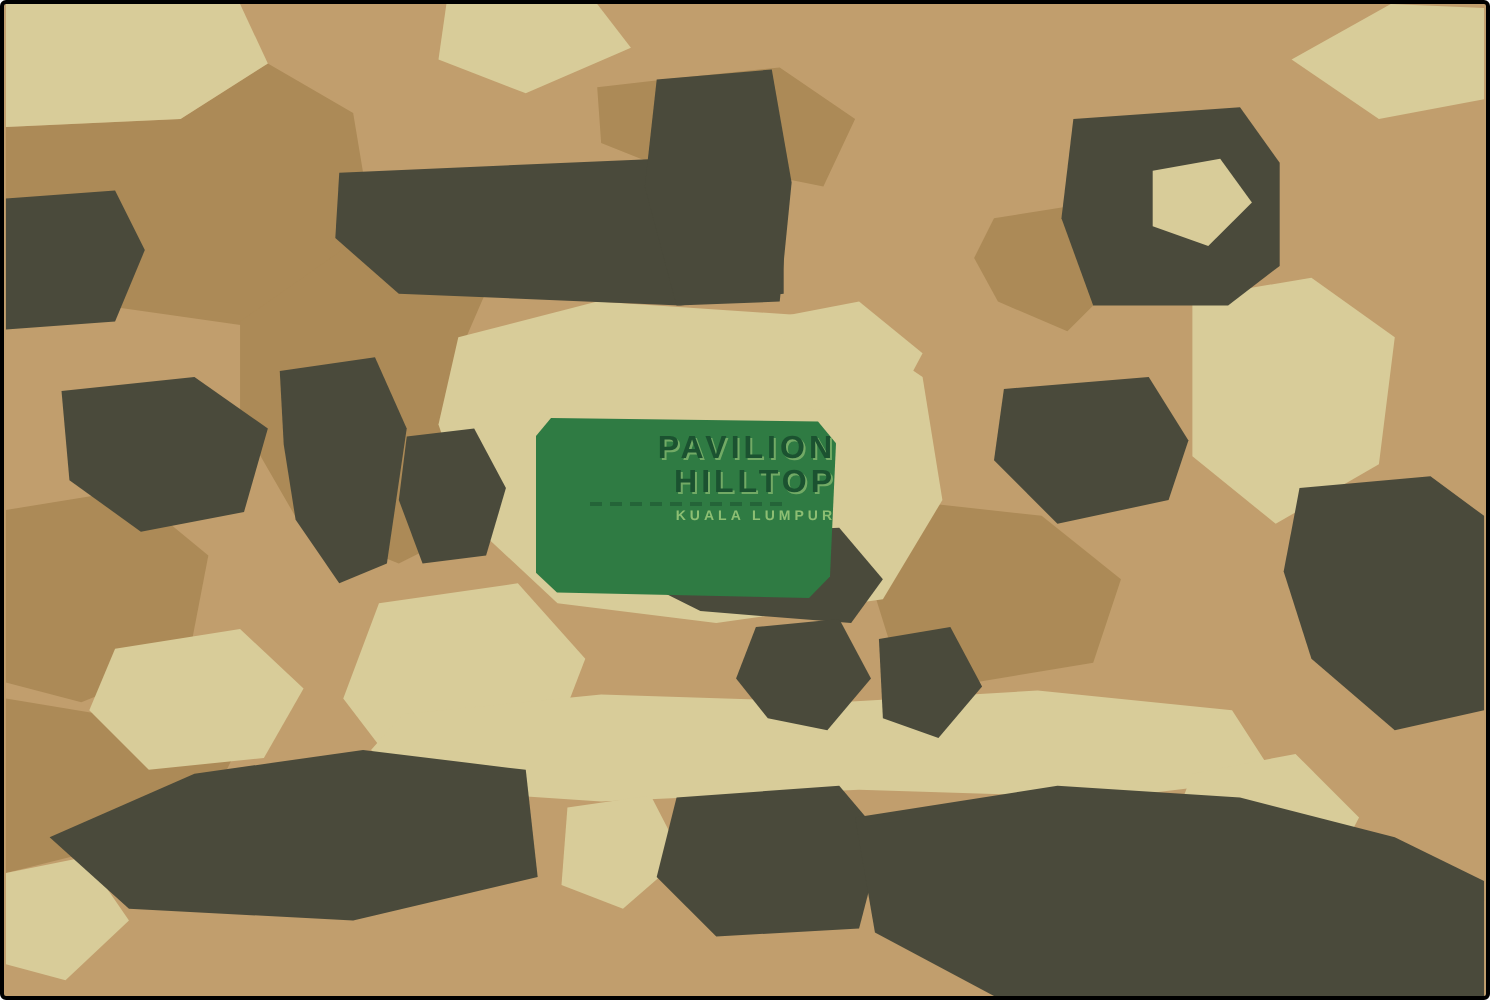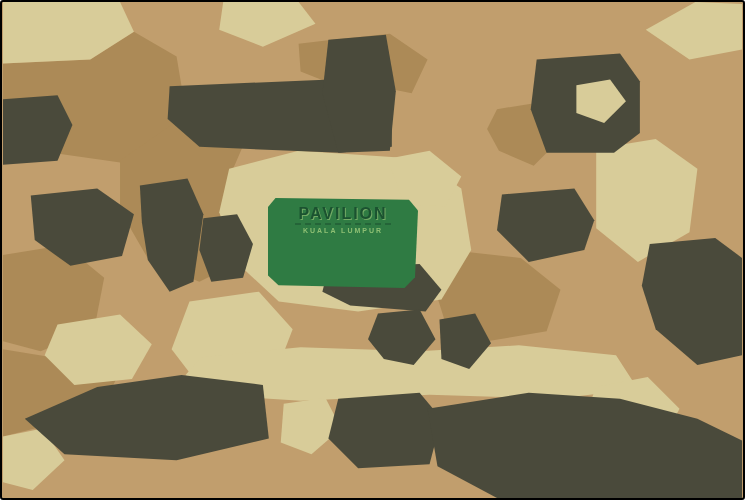--- a/index.html
+++ b/index.html
@@ -24,25 +24,25 @@
     font-family:"Liberation Sans", sans-serif;
   }
   .map-frame svg{display:block;width:100%;height:100%;}
   .p{stroke:none;}
   .base{fill:var(--c-base);}
   .beige{fill:var(--c-beige);}
   .brown{fill:var(--c-brown);}
   .dark{fill:var(--c-dark);}
   .map-label{
     position:absolute;
-    left:266px;top:196px;
+    left:266px;top:207px;
     width:150px;height:90px;
     background:var(--c-label_bg);
     clip-path:polygon(0% 10%,5% 0%,94% 2%,100% 14%,98% 88%,91% 100%,7% 97%,0% 86%);
-    text-align:center;
+    text-align:right;
     padding-top:7px;
     box-sizing:border-box;
     cursor:pointer;
   }
   .map-label .title{
     font-size:16px;
     font-weight:bold;
     letter-spacing:2px;
     line-height:17px;
     color:var(--c-label_text);
@@ -121,17 +121,18 @@
       <polygon class="p dark" points="440,320 476,314 492,344 470,370 442,360"></polygon>
       <polygon class="p dark" points="22,420 95,388 180,376 262,386 268,440 175,462 62,456"></polygon>
       <polygon class="p dark" points="338,400 420,394 442,420 430,466 358,470 328,440"></polygon>
       <polygon class="p dark" points="428,410 530,394 622,400 700,420 745,442 745,500 498,500 438,468"></polygon>
       <polygon class="p beige" points="578,84 612,78 628,100 606,122 578,112"></polygon>
     </g>
   </svg>
 
   <div class="map-label">
     <div class="title">PAVILION</div>
+    <div class="title">HILLTOP</div>
     <div class="rule"></div>
     <div class="caption">KUALA LUMPUR</div>
   </div>
 
 </div>
 
 </body></html>

